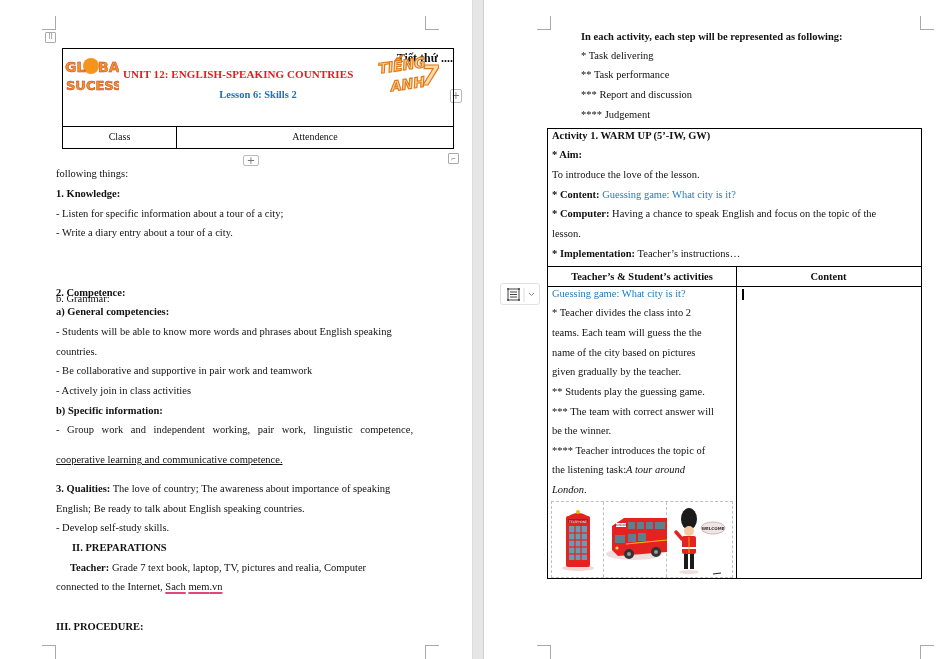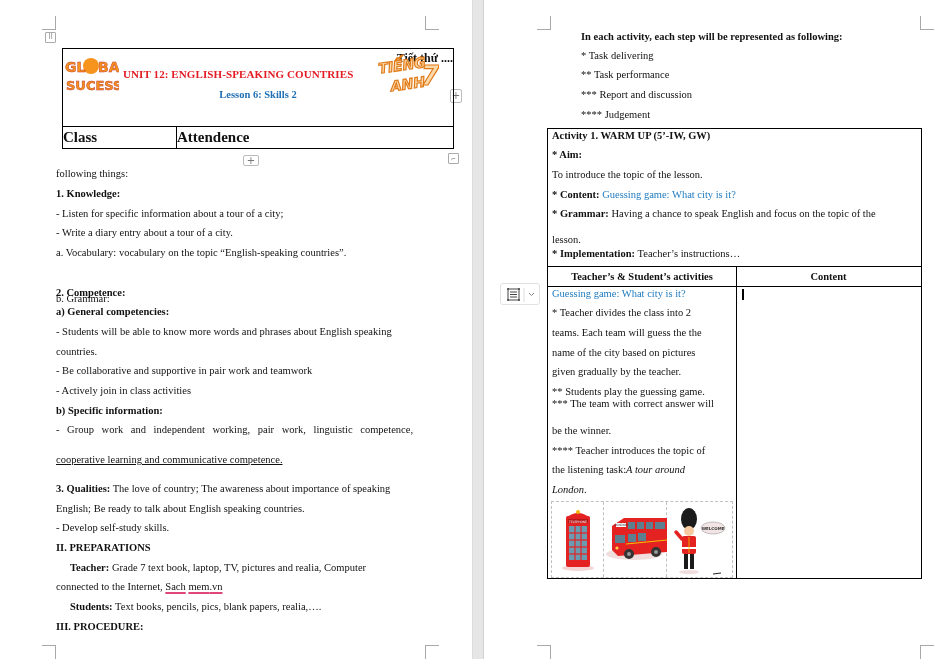--- a/index.html
+++ b/index.html
@@ -17,21 +17,21 @@
   .c-bl { border-right-width: 1px; border-top-width: 1px; }
   .c-br { border-left-width: 1px; border-top-width: 1px; }
 
   .handle { position: absolute; width: 11px; height: 11px; border: 1px solid #aaa; background: #fff; font-size: 7px; line-height: 9px; text-align: center; color: #666; font-family: "DejaVu Sans", sans-serif; border-radius: 1px; }
   .plus-handle { position: absolute; width: 12px; height: 14px; border: 1px solid #bbb; background: #fff; font-size: 10px; line-height: 12px; text-align: center; color: #777; font-family: "DejaVu Sans", sans-serif; border-radius: 2px; }
 
   
   .header-table { position: absolute; left: 62px; top: 48px; width: 392px; border: 1px solid #000; }
   .header-top { position: relative; height: 78px; border-bottom: 1px solid #000; }
   .hdr-row { display: flex; height: 21px; }
-  .hdr-cell { border-right: 1px solid #000; font-weight: bold; line-height: 20px; font-size: 15px; }
+  .hdr-cell { border-right: 1px solid #000; font-weight: normal; text-align: center; line-height: 20px; font-size: 10px; }
   .hdr-cell:last-child { border-right: none; }
   .tiet { position: absolute; top: 2px; left: 0; right: 0; text-align: right; font-weight: bold; font-size: 12px; }
   .unit-title { position: absolute; top: 19px; left: 60px; font-weight: bold; color: #e31b23; font-size: 11px; letter-spacing: 0.1px; }
   .lesson-title { position: absolute; top: 40px; left: 0; right: 0; text-align: center; font-weight: bold; color: #1f6fb5; font-size: 10.5px; }
   .logo-global { position: absolute; left: 1px; top: 3px; width: 55px; height: 42px; }
   .logo-tieng { position: absolute; right: 14px; top: 2px; width: 62px; height: 46px; }
 
   .line { position: absolute; left: 56px; white-space: nowrap; font-size: 10.5px; line-height: 14px; }
   .b { font-weight: bold; }
   .blue { color: #1f7bbf; font-weight: normal; }
@@ -87,38 +87,36 @@
     <div class="hdr-row">
       <div class="hdr-cell" style="width:114px;">Class</div>
       <div class="hdr-cell" style="flex:1;">Attendence</div>
     </div>
   </div>
 
   <div class="line" style="top:167px;">following things:</div>
   <div class="line b" style="top:187px;">1. Knowledge:</div>
   <div class="line" style="top:207px;">- Listen for specific information about a tour of a city;</div>
   <div class="line" style="top:226px;">- Write a diary entry about a tour of a city.</div>
-  <div class="line" style="top:246px;">a. Vocabulary: vocabulary on the topic “English-speaking countries”.</div>
   <div class="line" style="top:266px;margin-top:26px;">b. Grammar:</div>
   <div class="line b" style="top:286px;">2. Competence:</div>
   <div class="line b" style="top:305px;">a) General competencies:</div>
   <div class="line" style="top:325px;">- Students will be able to know more words and phrases about English speaking</div>
   <div class="line" style="top:345px;">countries.</div>
   <div class="line" style="top:364px;">- Be collaborative and supportive in pair work and teamwork</div>
   <div class="line" style="top:384px;">- Actively join in class activities</div>
   <div class="line b" style="top:404px;">b) Specific information:</div>
   <div class="line justify-spread" style="top:423px;">- Group work and independent working, pair work, linguistic competence,</div>
   <div class="line" style="top:453px;text-decoration:underline;">cooperative learning and communicative competence.</div>
   <div class="line" style="top:482px;"><span class="b">3. Qualities:</span><span>  The love of country; The awareness about importance of speaking</span></div>
   <div class="line" style="top:502px;">English; Be ready to talk about English speaking countries.</div>
   <div class="line" style="top:521px;">- Develop self-study skills.</div>
-  <div class="line b" style="top:541px;">II. PREPARATIONS</div>
+  <div class="line b" style="top:541px;margin-left:16px;">II. PREPARATIONS</div>
   <div class="line" style="top:561px; left:70px;"><span class="b">Teacher:</span><span>  Grade 7 text book, laptop, TV, pictures and realia, Computer</span></div>
   <div class="line" style="top:580px;"><span>connected to the Internet, </span><span class="squiggle">Sach</span> <span class="squiggle">mem</span><span class="squiggle">.vn</span></div>
-  <div class="line" style="top:600px; left:70px;"><span class="b">Students:</span><span> Text books, pencils, pics, blank papers, realia,….</span></div>
   <div class="line b" style="top:620px;">III. PROCEDURE:</div>
 </div>
 
 <div class="gutter"></div>
 
 <div class="page page-right" style="background:transparent;"></div>
 <div class="corner c-tl" style="left:537px; top:16px;"></div>
 <div class="corner c-tr" style="left:920px; top:16px;"></div>
 <div class="corner c-bl" style="left:537px; top:645px;"></div>
 <div class="corner c-br" style="left:920px; top:645px;"></div>
@@ -140,40 +138,40 @@
     <circle cx="7" cy="16" r="1" fill="#444"></circle>
       <circle cx="18" cy="16" r="1" fill="#444"></circle>
     <line x1="23" y1="4" x2="23" y2="18" stroke="#ddd" stroke-width="1"></line>
     <polyline points="28,9 30.5,11.5 33,9" fill="none" stroke="#888" stroke-width="1"></polyline>
   </svg>
 </div>
 
 <div class="act-table">
   <div class="act-line b" style="top:0px;">Activity 1. WARM UP (5’-IW, GW)</div>
   <div class="act-line b" style="top:19px;">* Aim:</div>
-  <div class="act-line" style="top:39px;">To introduce the topic of the lesson.</div>
+  <div class="act-line" style="top:39px;">To introduce the love of the lesson.</div>
   <div class="act-line" style="top:59px;"><span class="b">* Content: </span><span class="blue">Guessing game: What city is it?</span></div>
-  <div class="act-line" style="top:78px;"><span class="b">* Grammar:</span><span> Having a chance to speak English and focus on the topic of the</span></div>
-  <div class="act-line" style="top:104px;text-align:right;">lesson.</div>
+  <div class="act-line" style="top:78px;"><span class="b">* Computer:</span><span> Having a chance to speak English and focus on the topic of the</span></div>
+  <div class="act-line" style="top:98px;text-align:right;">lesson.</div>
   <div class="act-line" style="top:118px;"><span class="b">* Implementation:</span><span> Teacher’s instructions…</span></div>
 
   <div class="sub-header">
     <div class="sub-h-cell" style="width:188px;">Teacher’s &amp; Student’s activities</div>
     <div class="sub-h-cell" style="flex:1;">Content</div>
   </div>
   <div class="col-divider"></div>
   <div class="cursor"></div>
 
   <div class="act-line blue" style="top:158px;">Guessing game: What city is it?</div>
   <div class="act-line" style="top:177px;">* Teacher divides the class into 2</div>
   <div class="act-line" style="top:197px;">teams. Each team will guess the the</div>
   <div class="act-line" style="top:217px;">name of the city based on pictures</div>
   <div class="act-line" style="top:236px;">given gradually by the teacher.</div>
   <div class="act-line" style="top:256px;">** Students play the guessing game.</div>
-  <div class="act-line" style="top:268px;">*** The team with correct answer will</div>
+  <div class="act-line" style="top:276px;">*** The team with correct answer will</div>
   <div class="act-line" style="top:295px;">be the winner.</div>
   <div class="act-line" style="top:315px;">**** Teacher introduces the topic of</div>
   <div class="act-line" style="top:334px;"><span>the listening task:</span><span class="it">A tour around</span></div>
   <div class="act-line" style="top:354px;"><span class="it">London</span><span>.</span></div>
 
   <div class="pics">
     <div class="pic" style="width:52px;">
       <svg width="52" height="75" viewBox="0 0 52 75">
         <ellipse cx="26" cy="66" rx="16" ry="3" fill="#f4d6d6"></ellipse>
         <rect x="14" y="14" width="24" height="51" rx="2" fill="#e52222"></rect>

